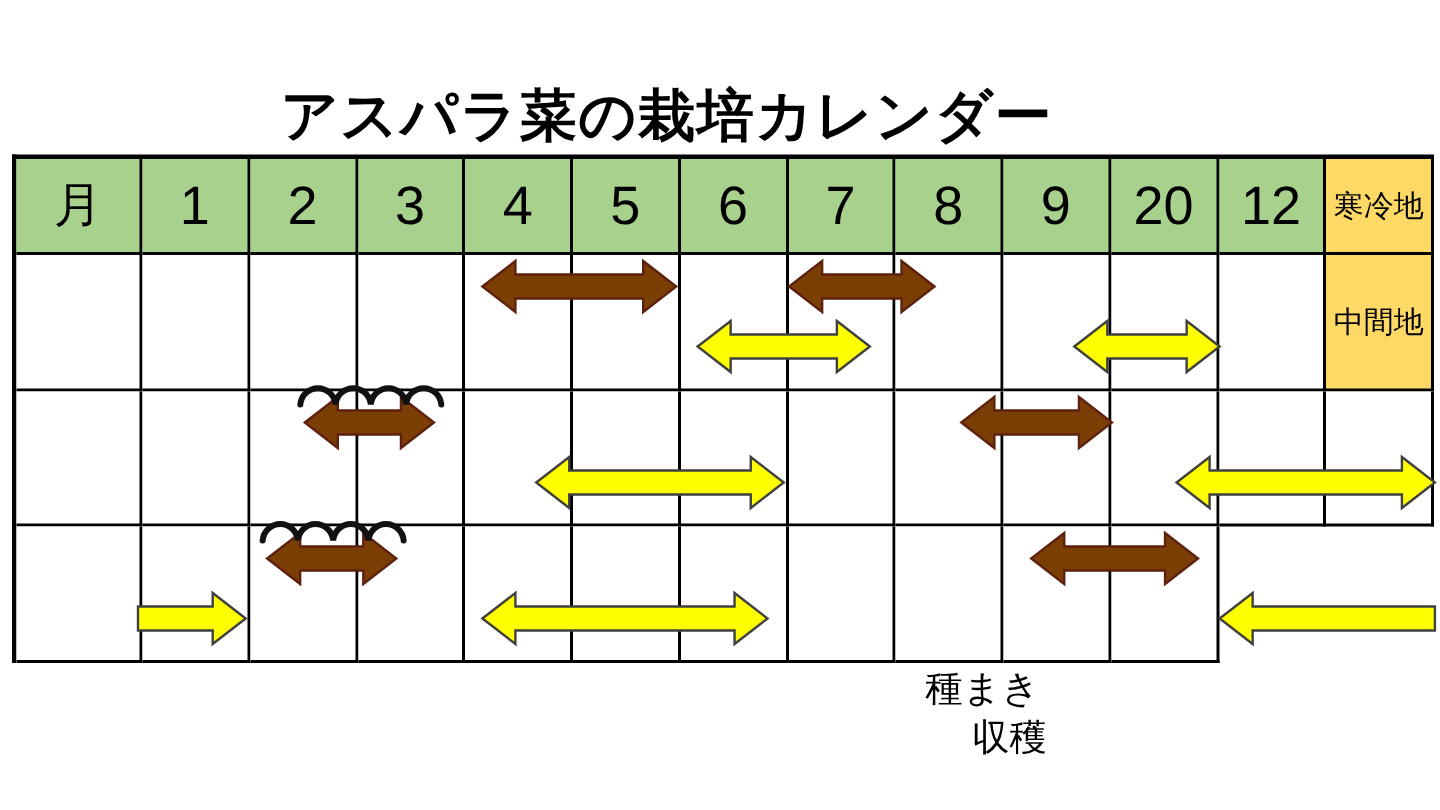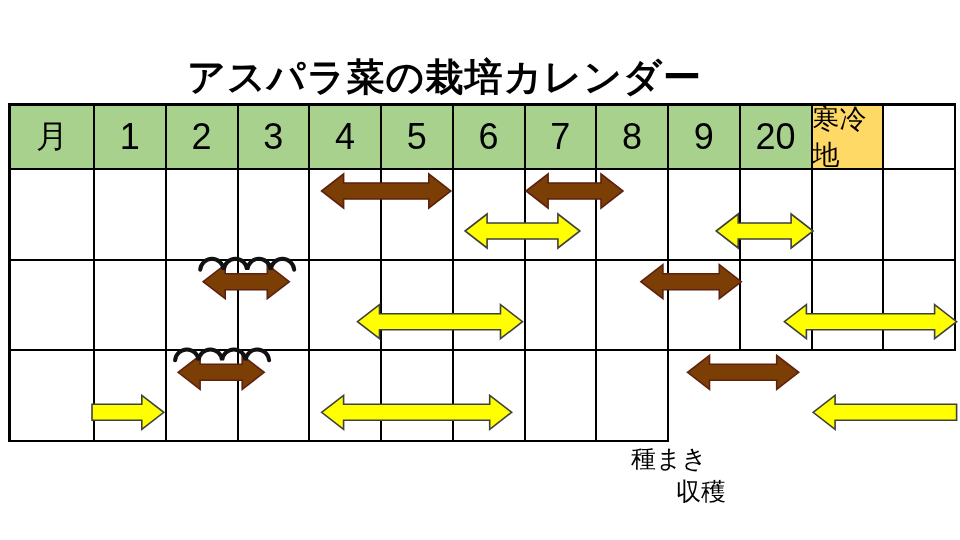--- a/index.html
+++ b/index.html
@@ -22,61 +22,63 @@
     border-top:3px solid #000;border-left:3px solid #000;
     background:#fff;
   }
   .cell{
     border-right:2px solid #000;border-bottom:2px solid #000;
     display:flex;align-items:center;justify-content:center;
     color:#000;box-sizing:border-box;
   }
   .header-cell{background:#A9D18E;font-size:36px;}
   .corner-cell{font-size:32px;}
-  .region-cell{background:#FFD966;font-size:27px;}
+  .region-cell{background:#FFD966;font-size:20px;}
   .data-cell{background:#ffffff;}
   .arrow-layer{position:absolute;left:0;top:0;pointer-events:none;}
   .legend{
     position:absolute;left:612px;top:442px;height:60px;
     display:flex;align-items:center;flex-direction:column;
   }
   .legend-label{font-size:25px;color:#000;white-space:nowrap;}
-  .legend-label.second{margin-left:64px;}
+  .legend-label.second{margin-left:36px;}
   .legend-swatch{width:72px;height:56px;margin-left:13px;}
 </style>
 </head>
 <body>
 
 <div class="page-title">アスパラ菜の栽培カレンダー</div>
 
 <div class="cal-table">
     <div class="cell header-cell corner-cell">月</div>
     <div class="cell header-cell">1</div>
     <div class="cell header-cell">2</div>
     <div class="cell header-cell">3</div>
     <div class="cell header-cell">4</div>
     <div class="cell header-cell">5</div>
     <div class="cell header-cell">6</div>
     <div class="cell header-cell">7</div>
     <div class="cell header-cell">8</div>
     <div class="cell header-cell">9</div>
     <div class="cell header-cell">20</div>
+    <div class="cell header-cell">12</div>
     <div class="cell region-cell">寒冷地</div>
     <div class="cell data-cell"></div>
     <div class="cell data-cell"></div>
     <div class="cell data-cell"></div>
     <div class="cell data-cell"></div>
     <div class="cell data-cell"></div>
     <div class="cell data-cell"></div>
     <div class="cell data-cell"></div>
     <div class="cell data-cell"></div>
     <div class="cell data-cell"></div>
     <div class="cell data-cell"></div>
     <div class="cell data-cell"></div>
     <div class="cell data-cell"></div>
+    <div class="cell region-cell">中間地</div>
     <div class="cell data-cell"></div>
     <div class="cell data-cell"></div>
     <div class="cell data-cell"></div>
     <div class="cell data-cell"></div>
     <div class="cell data-cell"></div>
     <div class="cell data-cell"></div>
     <div class="cell data-cell"></div>
     <div class="cell data-cell"></div>
     <div class="cell data-cell"></div>
     <div class="cell data-cell"></div>

